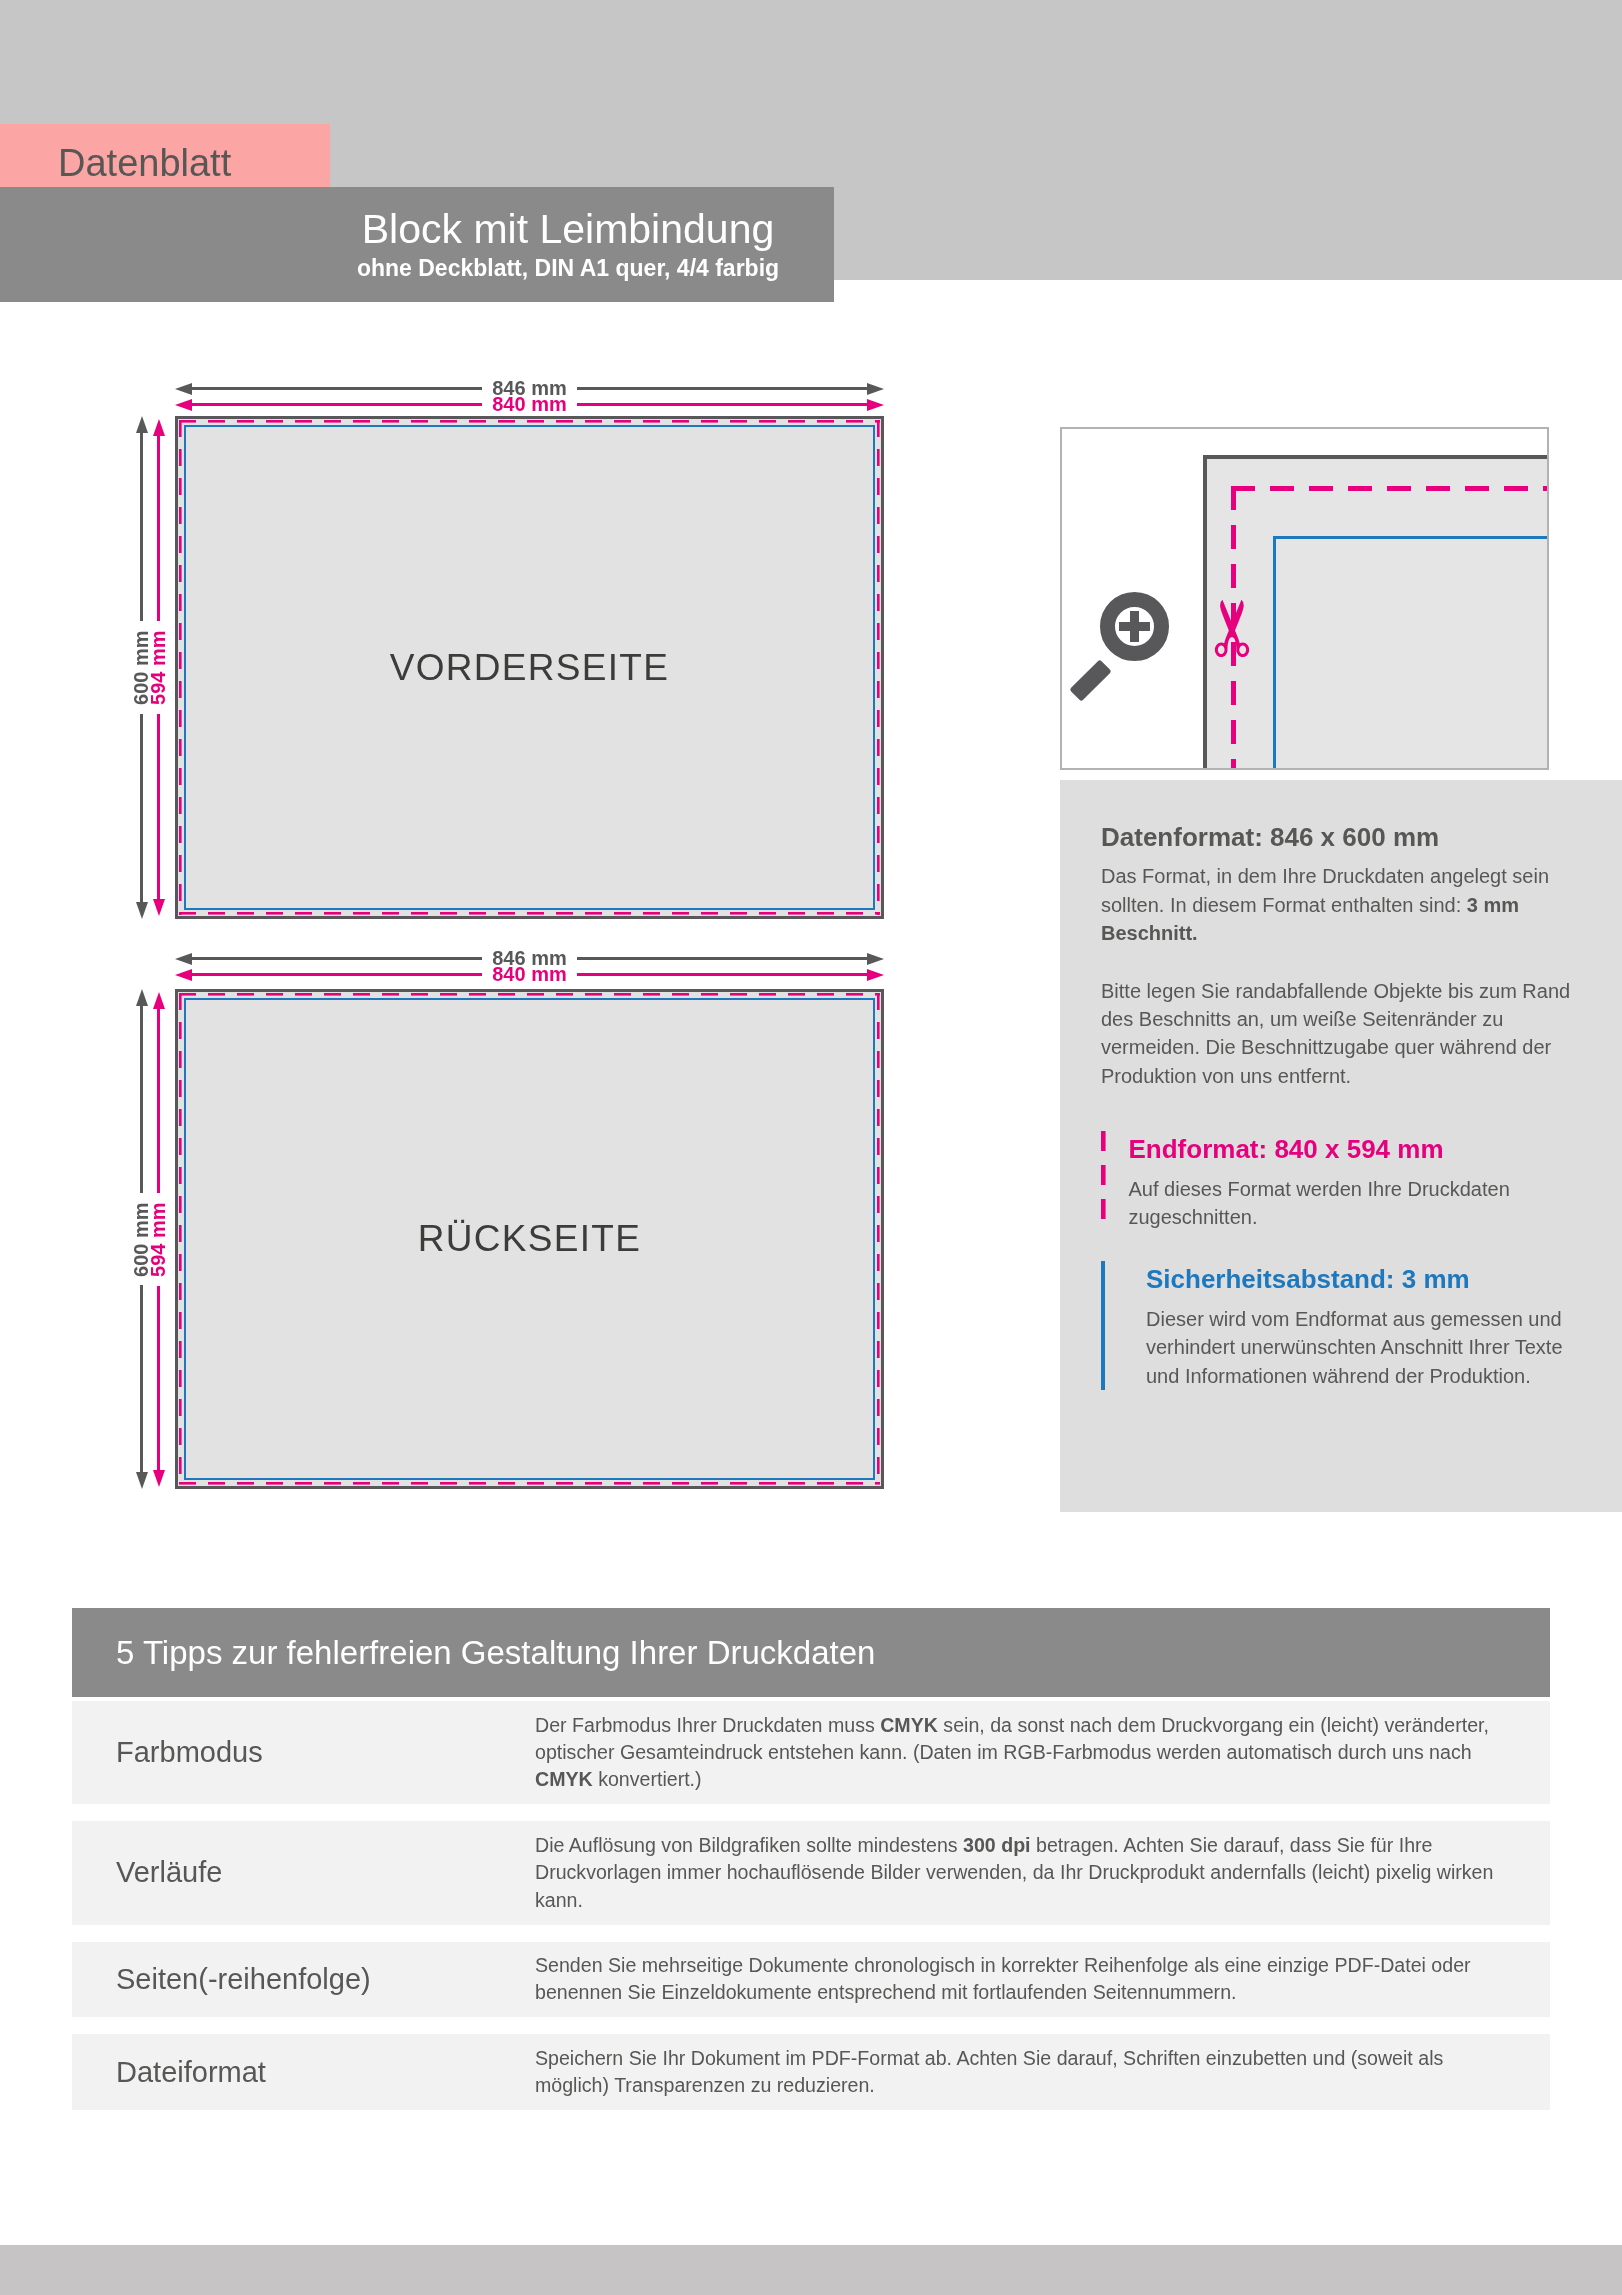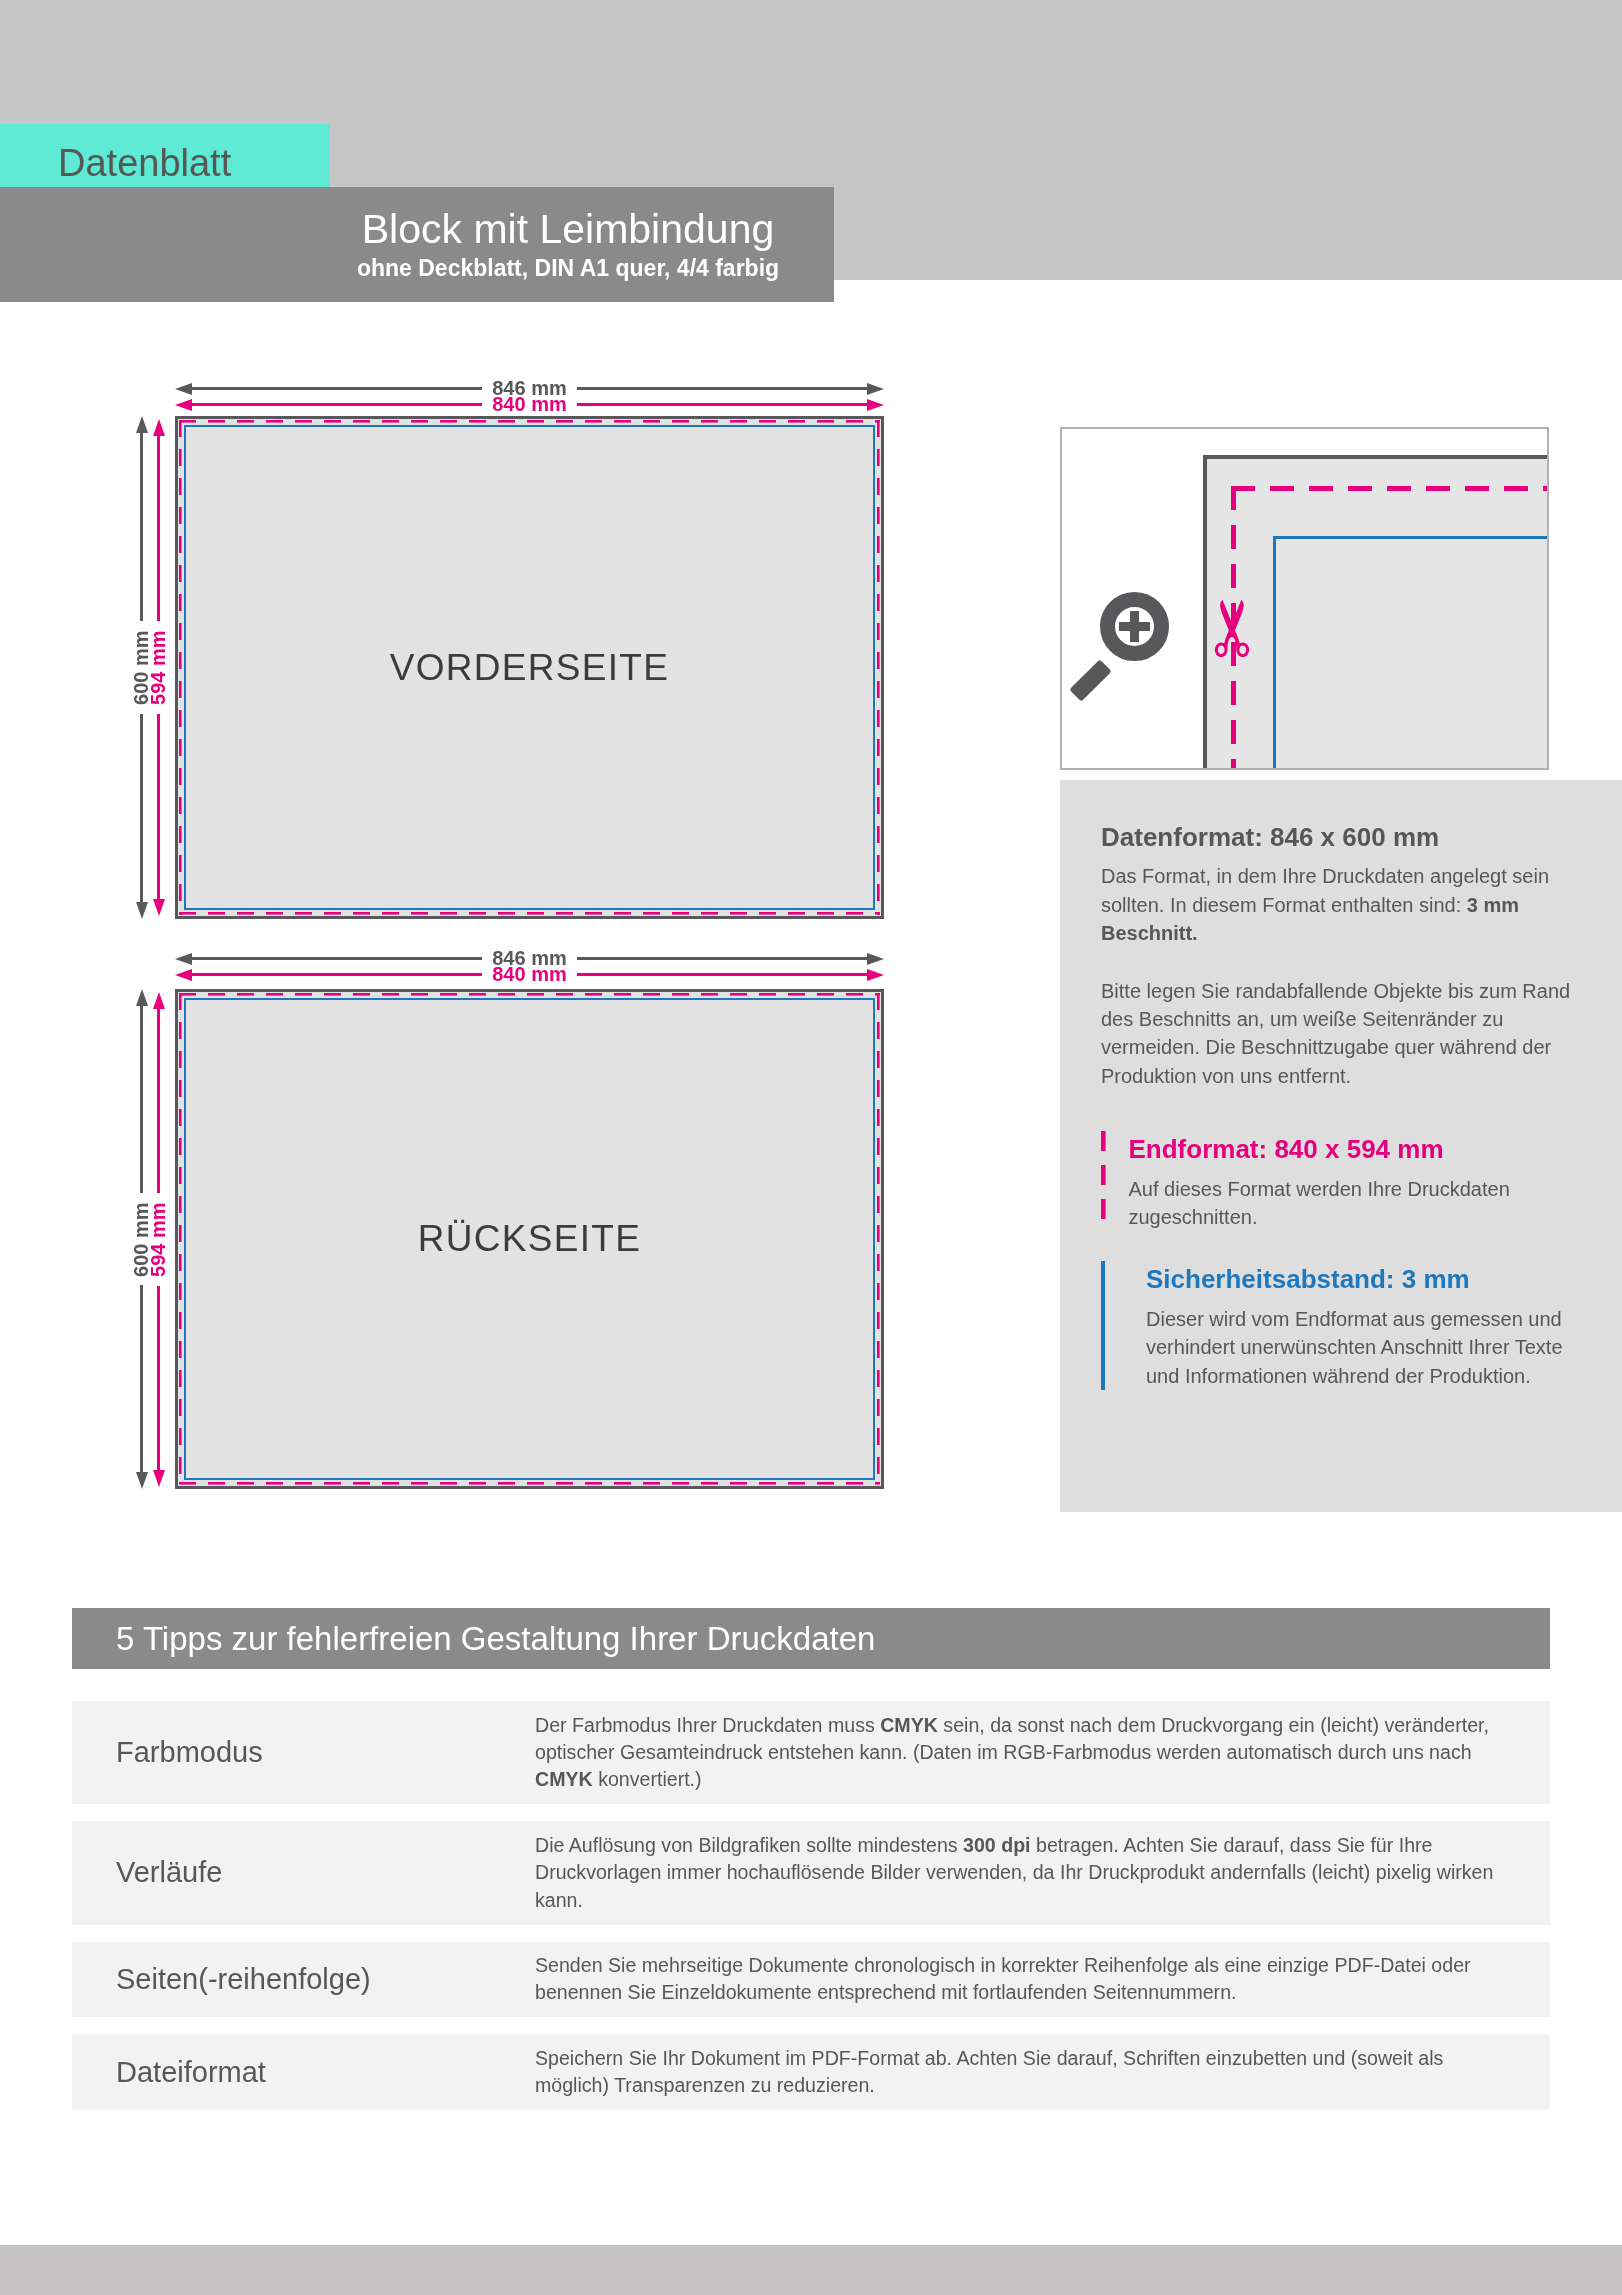--- a/index.html
+++ b/index.html
@@ -8,21 +8,21 @@
     --row:#f2f2f2; --sheet-fill:#e2e2e2; --text:#575756; --label:#3c3c3b;
     --footer:#c6c4c5; --box-border:#b2b2b2;
   }
   *{box-sizing:border-box;margin:0;padding:0;}
   body{width:1623px;height:2295px;margin:0;background:#ffffff;
        font-family:"Liberation Sans",sans-serif;color:var(--text);}
   #page{position:relative;width:1623px;height:2295px;overflow:hidden;background:#fff;}
 
   
   .header-bg{position:absolute;left:0;top:0;width:1623px;height:280px;background:var(--header-bg);}
-  .datenblatt-box{position:absolute;left:0;top:124px;width:330px;height:78px;background:#5eead4;
+  .datenblatt-box{position:absolute;left:0;top:124px;width:330px;height:78px;background:#fca5a5;
        display:flex;align-items:center;padding-left:58px;font-size:38px;color:var(--text);}
   .title-band{position:absolute;left:0;top:187px;width:834px;height:115px;background:var(--band);}
   .title-wrap{position:absolute;left:298px;top:0;width:540px;height:100%;
        display:flex;flex-direction:column;align-items:center;justify-content:center;color:#fff;}
   .title-main{font-size:41px;line-height:1.1;}
   .title-sub{font-size:23px;line-height:1.2;margin-top:2.6px;font-weight:bold;}
 
   
   .hdim{position:absolute;height:15.7px;display:flex;align-items:center;}
   .hdim .seg{flex:1;height:3.3px;background:var(--c);}
@@ -80,21 +80,21 @@
        padding:39px 34px 0 41px;font-size:20px;line-height:1.42;color:var(--text);}
   .info-h{font-size:26px;font-weight:bold;margin-bottom:6.5px;color:var(--text);}
   .info-p2{margin-top:29px;}
   .end-block{margin-top:41px;padding-left:27.5px;
        background:repeating-linear-gradient(180deg,var(--magenta) 0 19.6px,transparent 19.6px 34px) left top/4.6px 100% no-repeat;}
   .end-block .info-h{color:var(--magenta);}
   .safe-block{margin-top:30px;padding-left:41px;border-left:4.6px solid var(--blue);}
   .safe-block .info-h{color:var(--blue);}
 
   
-  .tips-band{position:absolute;left:72px;top:1608px;width:1478px;height:61px;background:var(--band);
+  .tips-band{position:absolute;left:72px;top:1608px;width:1478px;height:89px;background:var(--band);
        display:flex;align-items:center;padding-left:44px;color:#fff;font-size:33px;}
   .tips-rows{position:absolute;left:72px;top:1701px;width:1478px;}
   .tip-row{display:flex;align-items:center;background:var(--row);margin-bottom:17px;
        padding:10.5px 39px 10.5px 44px;}
   .tip-label{flex:0 0 419px;font-size:29px;color:var(--text);}
   .tip-text{flex:1;font-size:19.6px;line-height:1.4;color:var(--text);}
 
   .footer-band{position:absolute;left:0;top:2245px;width:1623px;height:50px;background:var(--footer);}
 </style>
 </head>

